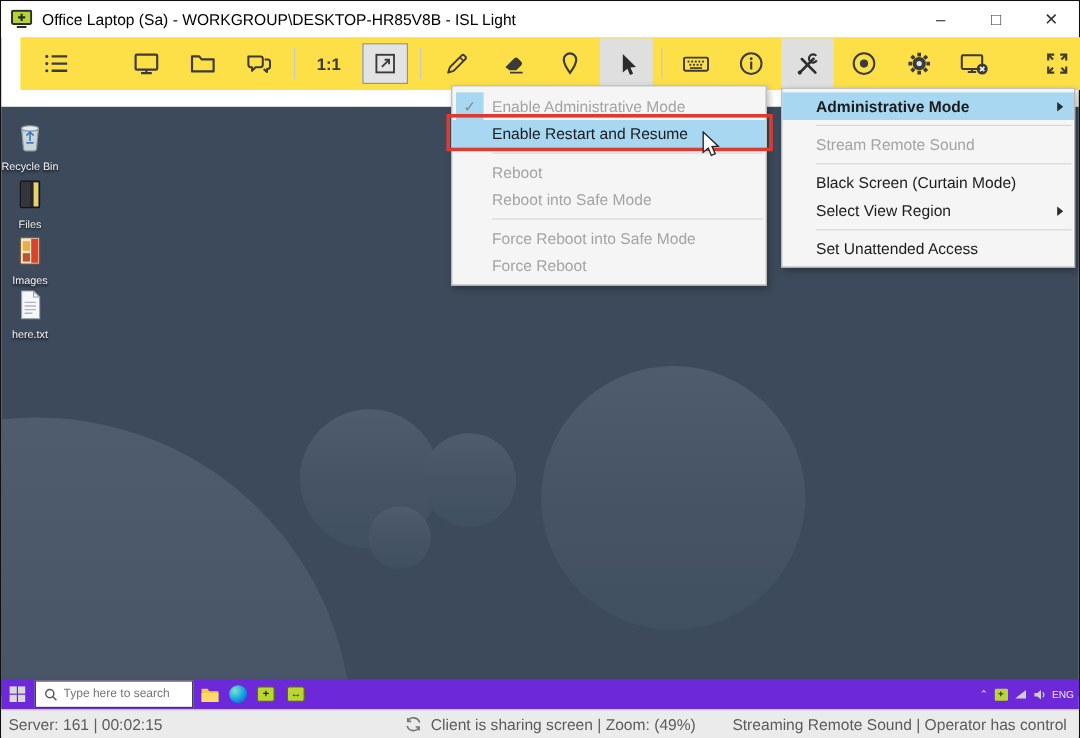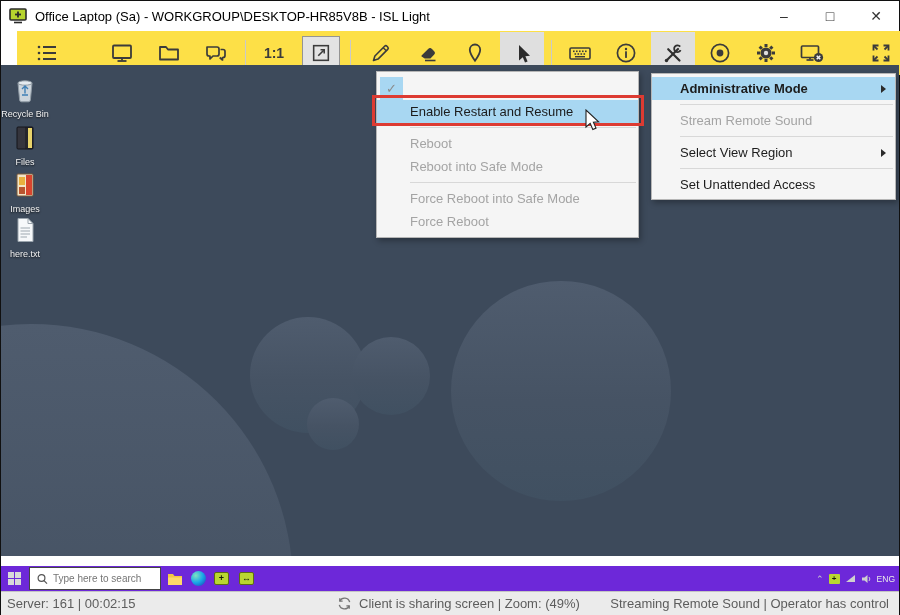--- a/index.html
+++ b/index.html
@@ -14,21 +14,21 @@
 
   
   .toolbar { position:absolute; left:16px; top:30px; width:892px; height:44px; background:#fde047; }
   .tbtn { position:absolute; top:2px; width:44px; height:40px; display:flex; align-items:center; justify-content:center; }
   .tbtn.sel { background:#dfdfdf; top:1px; height:43px; }
   .tbtn.boxed { width:38px; height:34px; top:5px; border:1px solid #949494; background:#e3e3e3; }
   .tsep { position:absolute; top:9px; width:1px; height:26px; background:#c9c9c9; }
   .one2one { font-size:14px; font-weight:bold; color:#3b3b3b; }
 
   
-  .desktop { position:absolute; left:0; top:64px; width:898px; height:491px; background:#3d4a5b; overflow:hidden; }
+  .desktop { position:absolute; left:0; top:88px; width:898px; height:491px; background:#3d4a5b; overflow:hidden; }
   .sphere { position:absolute; border-radius:50%; background:linear-gradient(180deg,#4f5c6e 0%,#465364 55%,#405061 100%); }
   .dicon { position:absolute; width:48px; text-align:center; }
   .dicon .dlabel { display:block; margin-top:2px; font-size:9px; color:#f2f2f2; text-shadow:0 1px 2px rgba(0,0,0,.8); }
 
   
   .menu { position:absolute; background:#f5f5f5; border:1px solid #b6b6b6; box-shadow:2px 3px 6px rgba(0,0,0,.3); font-size:13px; color:#1c1c1c; }
   .submenu { left:375px; top:70px; width:263px; padding:5px 0 4px 0; z-index:5; }
   .toolsmenu { left:650px; top:72px; width:245px; padding:3px 0 3px 0; z-index:6; }
   .mitem { position:relative; height:23px; line-height:23px; padding-left:33px; white-space:nowrap; }
   .toolsmenu .mitem { padding-left:28px; }
@@ -275,20 +275,21 @@
           </g>
       </svg>
       <span class="dlabel">here.txt</span>
     </div>
 
   </div>
 
   <div class="menu submenu">
     <div class="mitem dis">
       <span class="check">✓</span>
+      <span>Enable Administrative Mode</span>
     </div>
     <div class="mitem hl">
       <span>Enable Restart and Resume</span>
     </div>
     <div class="msep"></div>
     <div class="mitem dis">
       <span>Reboot</span>
     </div>
     <div class="mitem dis">
       <span>Reboot into Safe Mode</span>
@@ -305,20 +306,23 @@
   <div class="menu toolsmenu">
     <div class="mitem hl bold">
       <span>Administrative Mode</span>
       <span class="subarrow"></span>
     </div>
     <div class="msep"></div>
     <div class="mitem dis">
       <span>Stream Remote Sound</span>
     </div>
     <div class="msep"></div>
+    <div class="mitem">
+      <span>Black Screen (Curtain Mode)</span>
+    </div>
     <div class="mitem">
       <span>Select View Region</span>
       <span class="subarrow"></span>
     </div>
     <div class="msep"></div>
     <div class="mitem">
       <span>Set Unattended Access</span>
     </div>
   </div>
 

